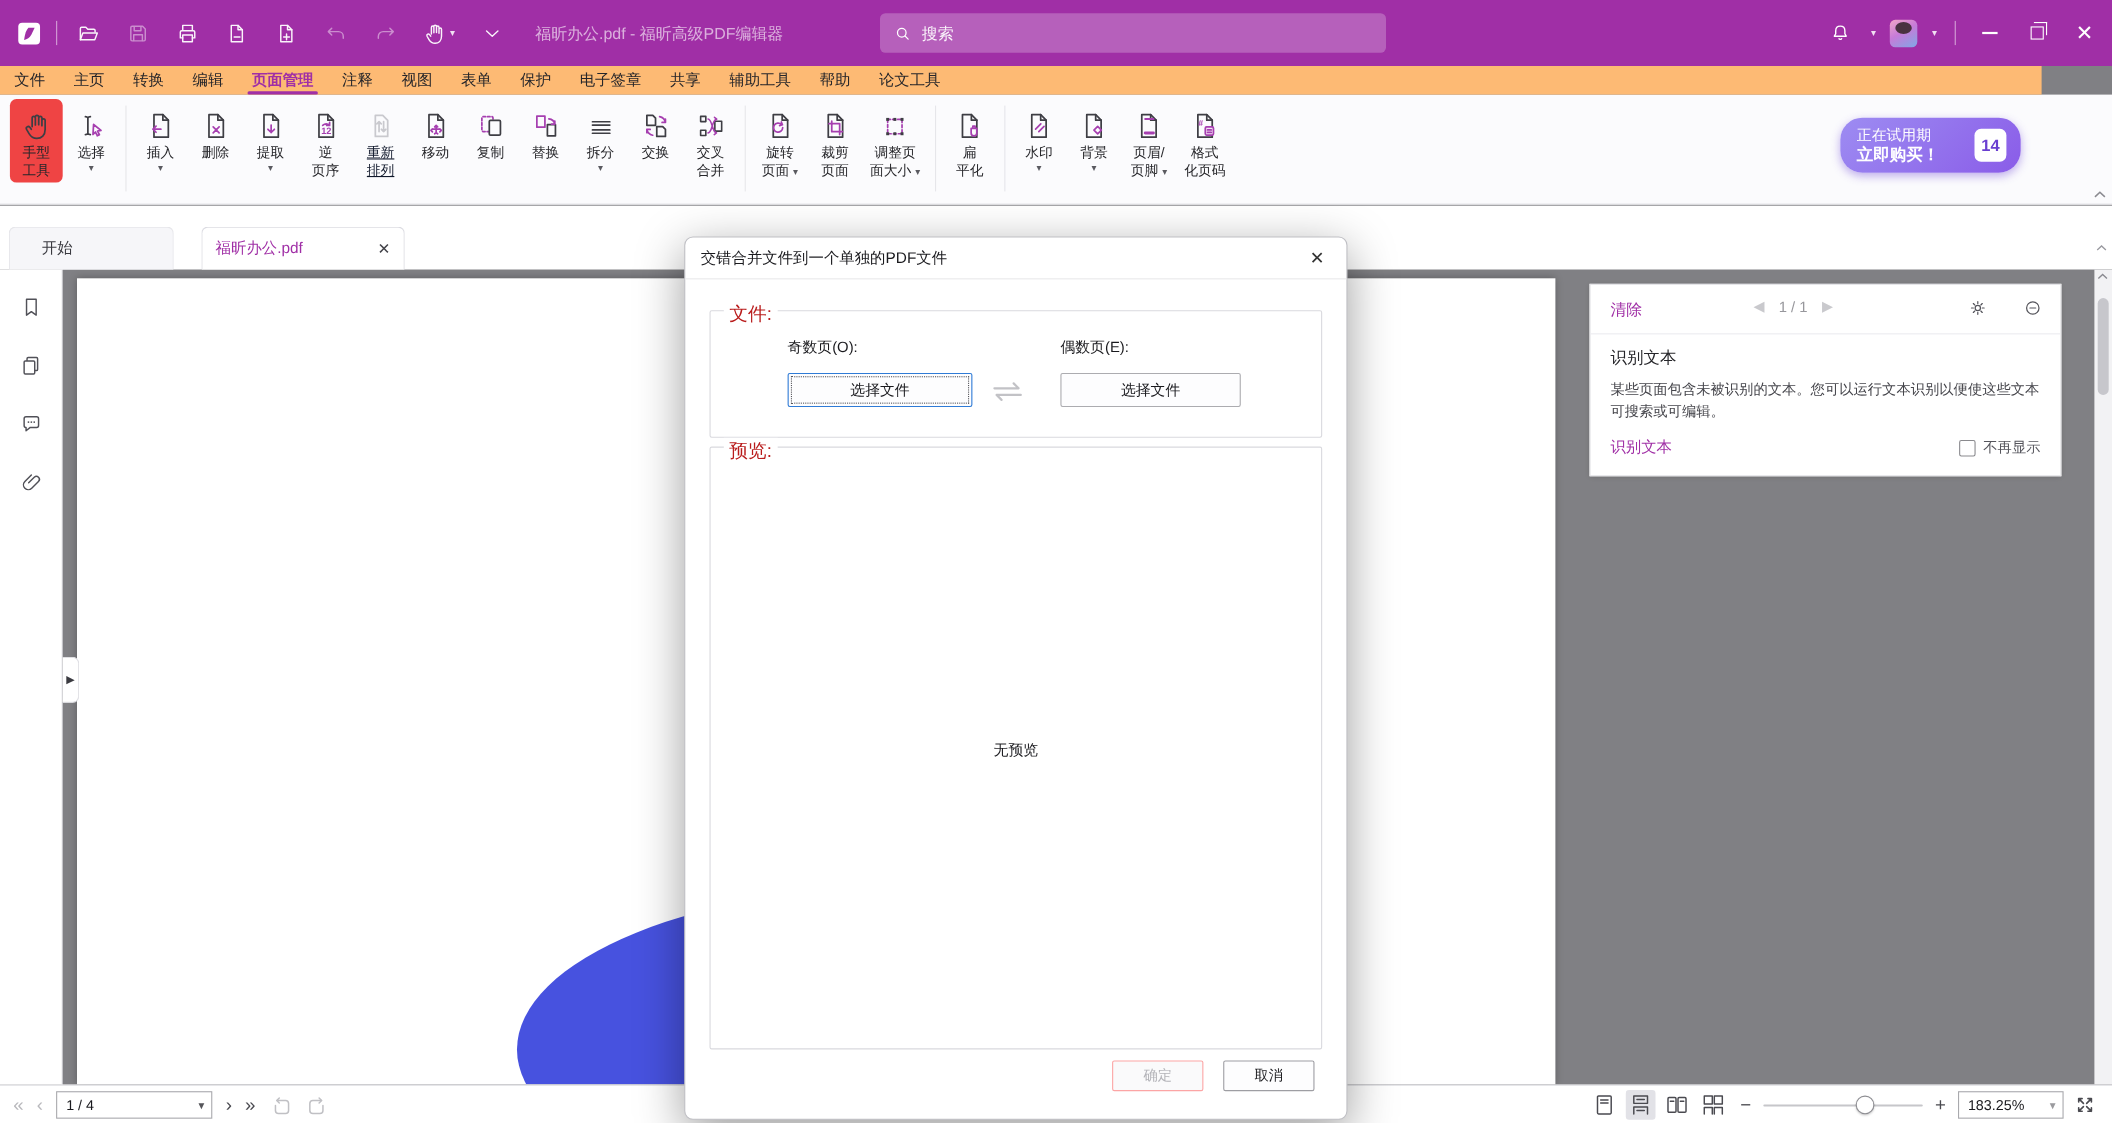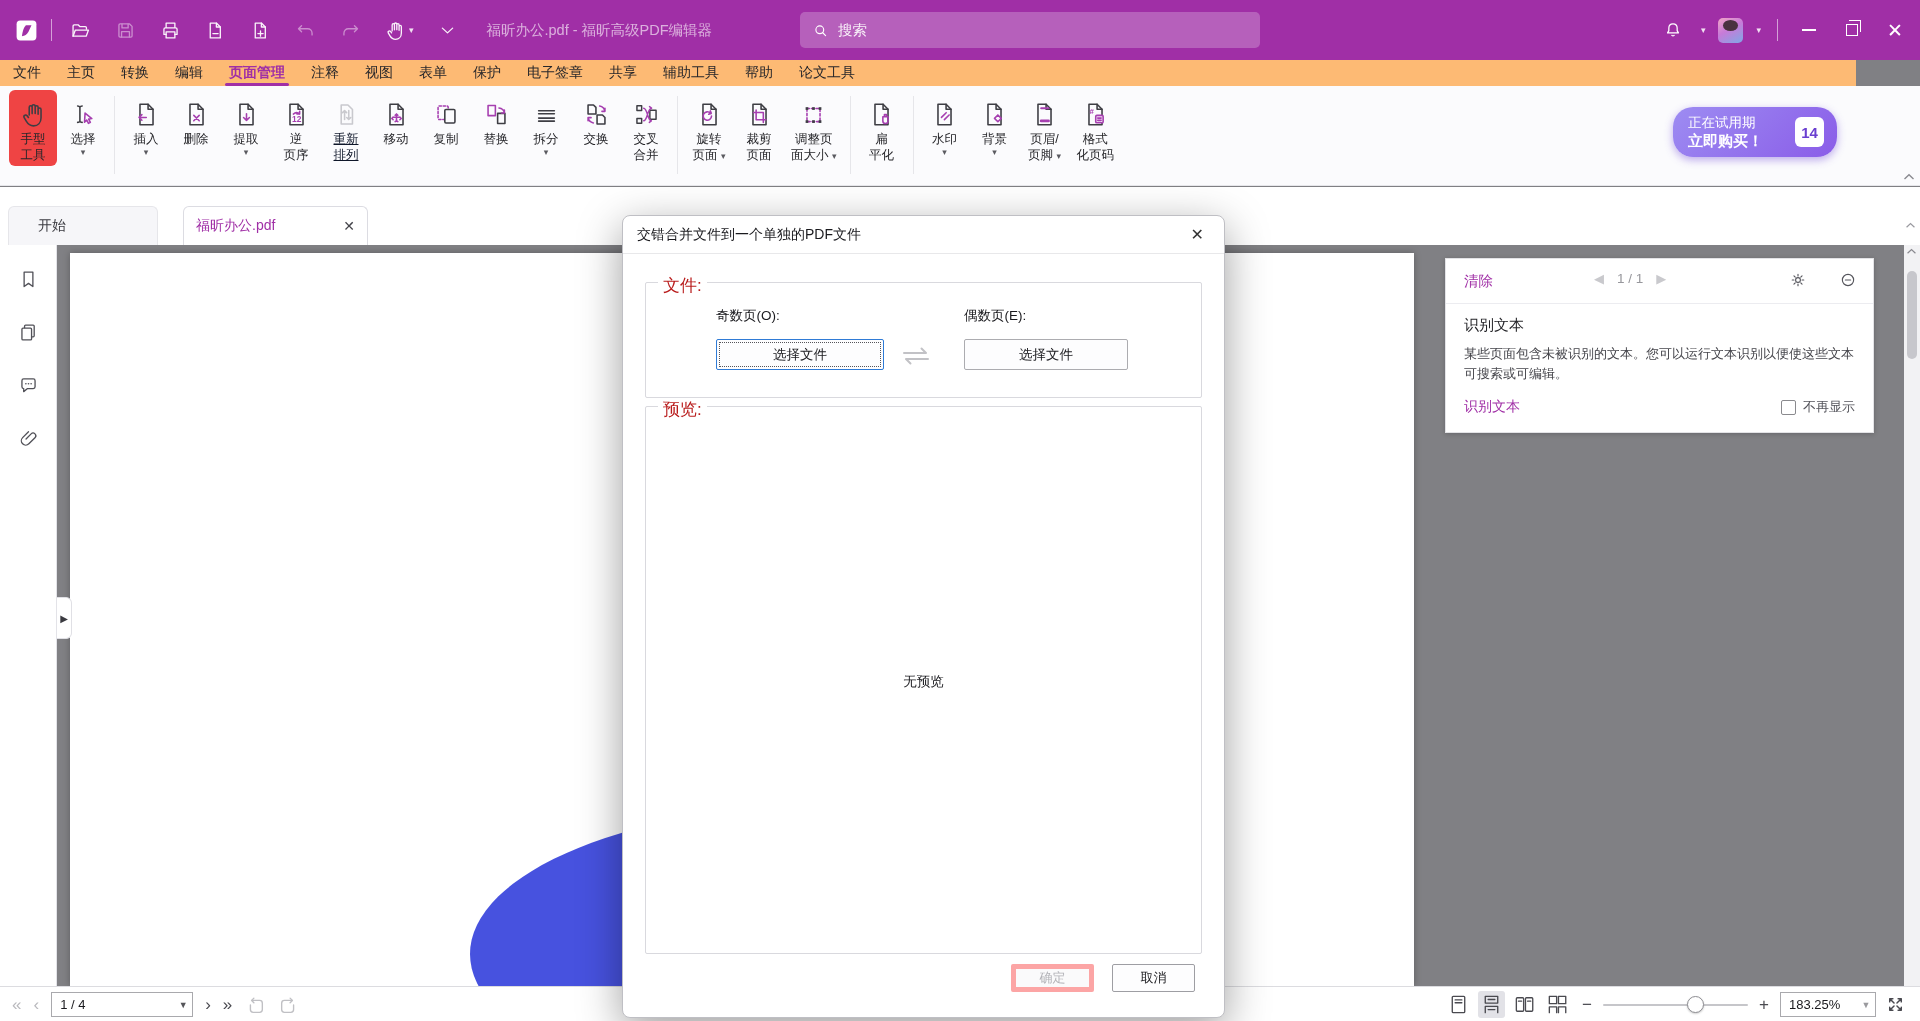--- a/index.html
+++ b/index.html
@@ -121,21 +121,21 @@
   .flabel.odd { left:70px; } .flabel.even { left:318px; }
   .choose { position:absolute; top:56px; height:31px; background:#FDFDFE; border:1px solid #ACACB0;
     border-radius:2px; font-size:13.5px; color:#1A1A1E; display:flex; align-items:center; justify-content:center; }
   .choose.odd { left:70px; width:168px; border:1px solid #2F7BD6;
     outline:1px dotted #55555A; outline-offset:-4px; }
   .choose.even { left:318px; width:164px; }
   .swapicon { position:absolute; left:253px; top:61px; }
   .no-preview { position:absolute; left:0; right:0; top:266px; text-align:center; font-size:13.5px; color:#1A1A1E; }
   .dlg-btn { position:absolute; top:748px; width:83px; height:28px; border-radius:2px; font-size:13px;
     display:flex; align-items:center; justify-content:center; }
-  .dlg-ok { left:388px; background:#FAFAFB; border:5px solid #fca5a5; color:#B3B3B8; }
+  .dlg-ok { left:388px; background:#FAFAFB; border:1px solid #fca5a5; color:#B3B3B8; }
   .dlg-cancel { left:489px; background:#FDFDFE; border:1px solid #9E9EA3; color:#1A1A1E; }
 
   
   .statusbar { position:absolute; left:0; bottom:0; width:1920px; height:35px; background:#fff;
     border-top:1px solid #DCDCE0; z-index:45; }
   .sb-left { position:absolute; left:12px; top:0; height:35px; display:flex; align-items:center; gap:12px; }
   .navch { font-size:17px; line-height:1; color:#4A4A50; }
   .navch.dim { color:#B9B9BD; }
   .pagecombo { width:142px; height:25px; border:1px solid #A9A9AD; background:#fff; display:flex;
     align-items:center; font-size:13px; color:#1A1A1E; padding-left:8px; }

